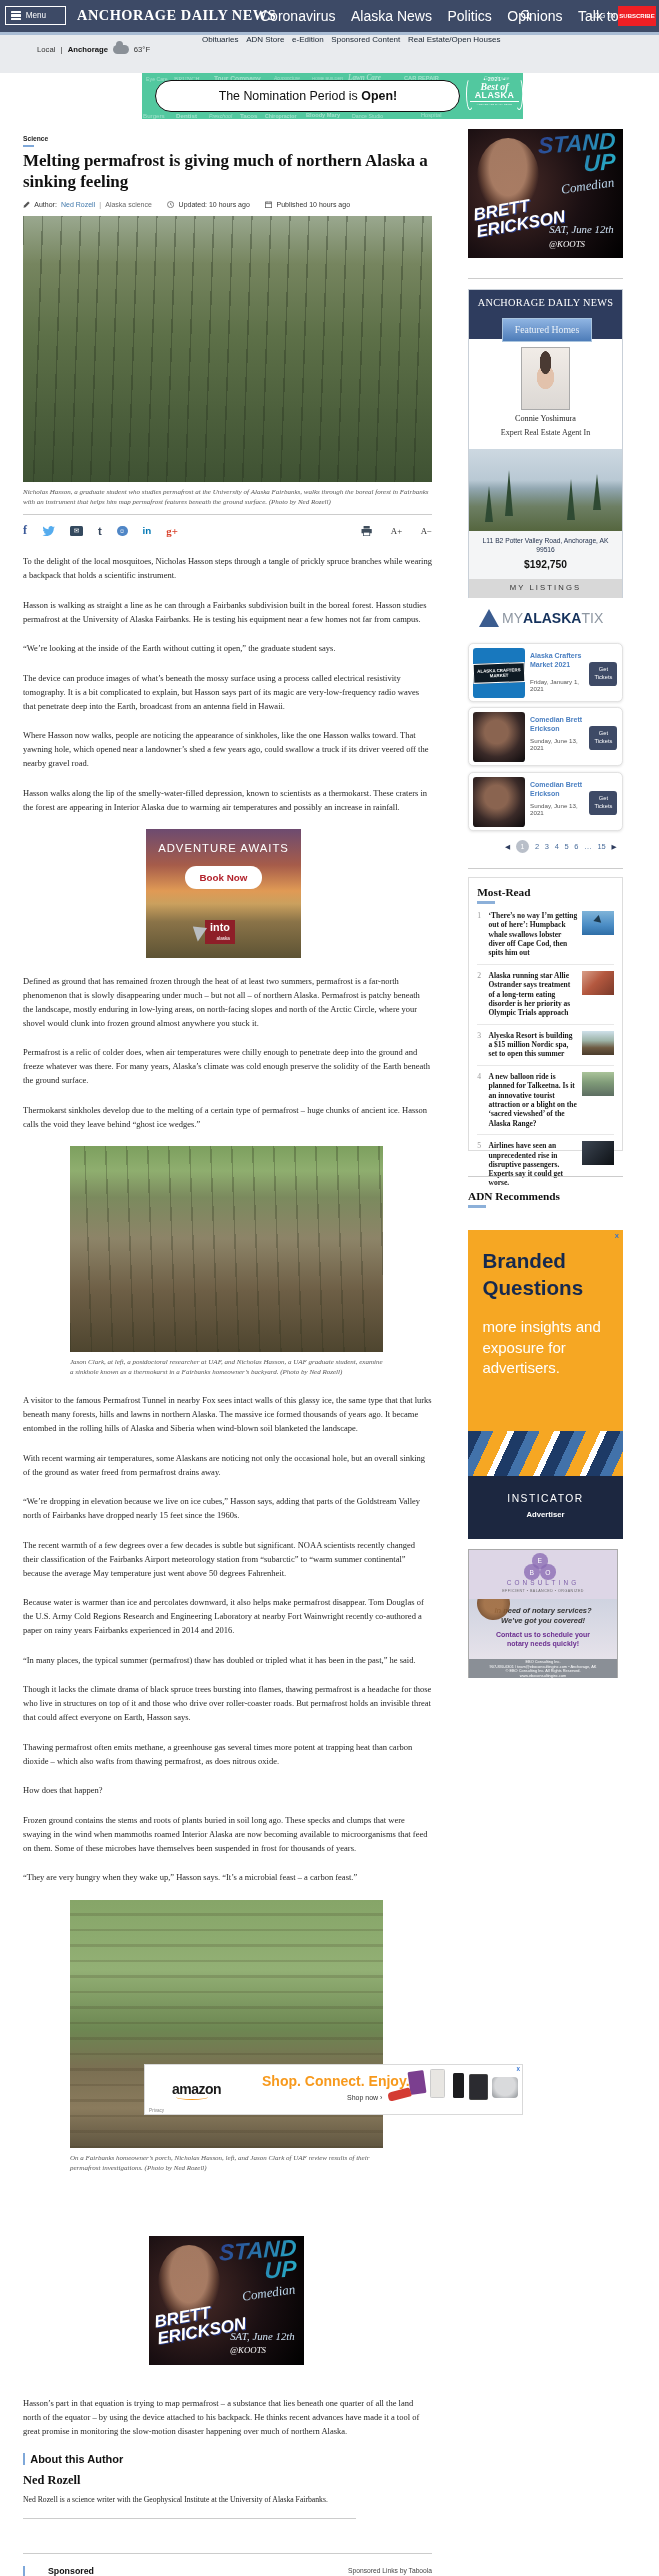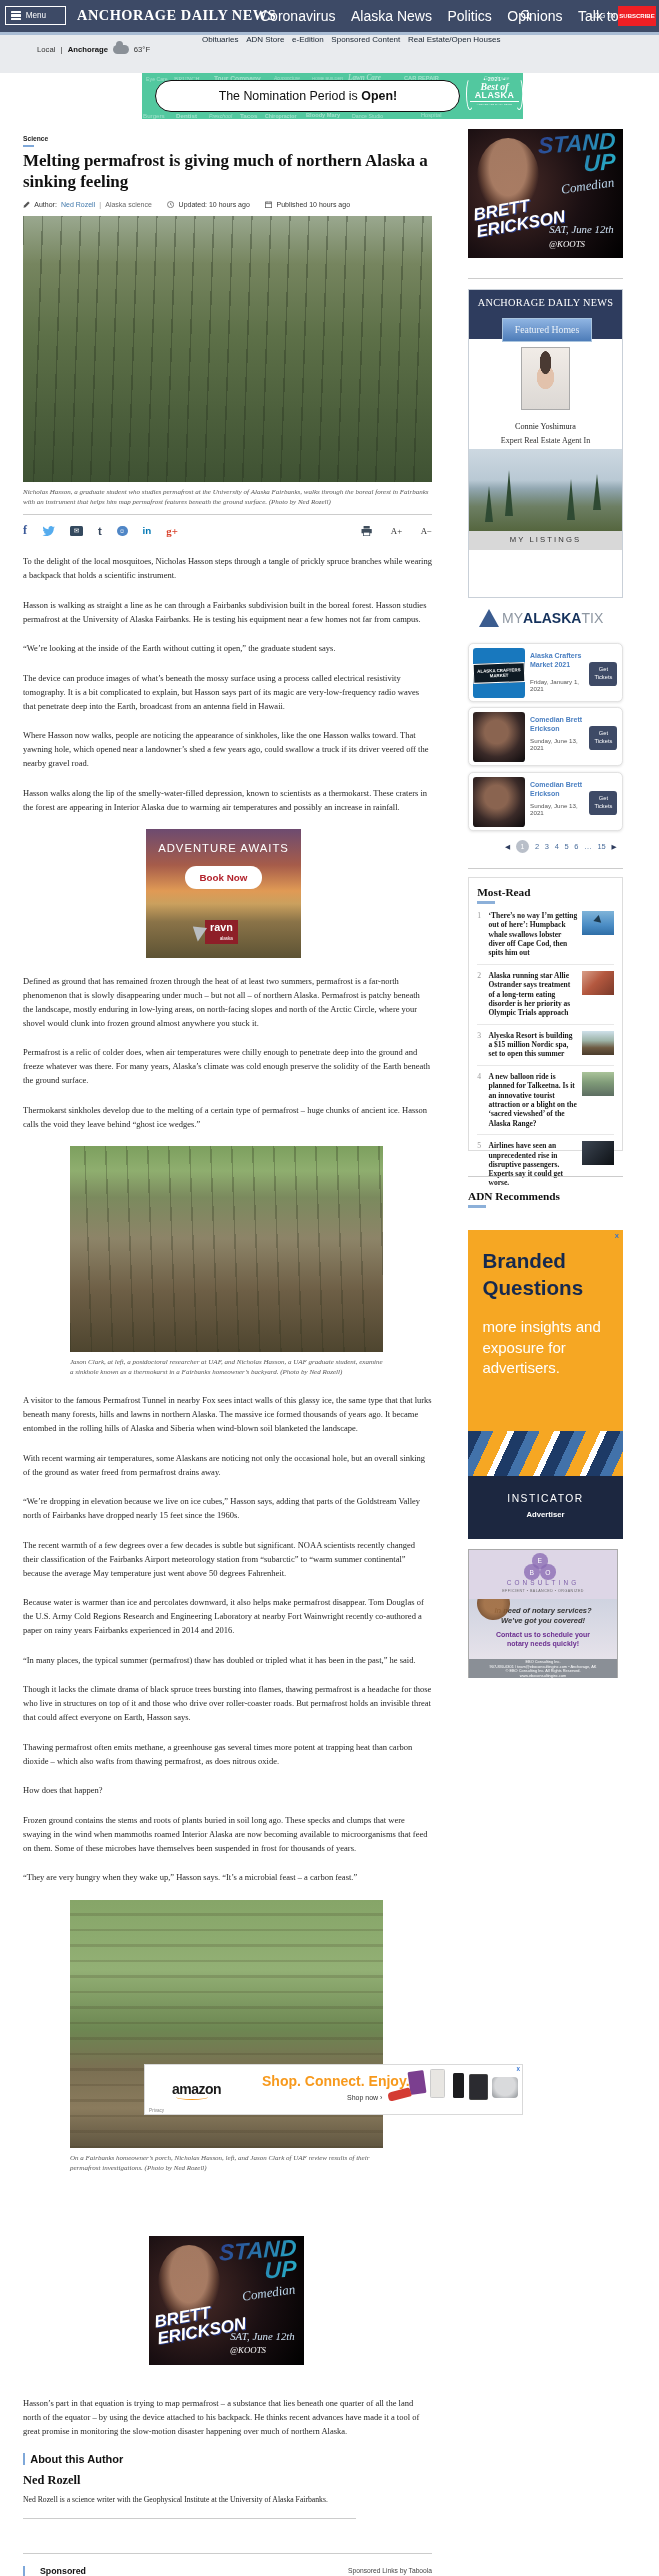--- a/index.html
+++ b/index.html
@@ -94,32 +94,32 @@
   .ad-brett .vn{position:absolute;right:38px;bottom:9.3px;color:#fff;font-family:"Liberation Serif",serif;font-style:italic;font-size:8.8px;margin-top:25px;}
   #ad-brett-inline{margin:62px 0 31px 126px;}
 
   
   #about-h{margin-top:10.3px;border-left:2.1px solid #7fa8d9;padding-left:5.2px;font-size:11px;font-weight:bold;color:#111;}
   #author-name{font-family:"Liberation Serif",serif;font-size:12.4px;font-weight:bold;margin-top:8.2px;color:#111;}
   #author-bio{font-family:"Liberation Serif",serif;font-size:7.7px;margin-top:6.2px;color:#222;}
   #hr-a{margin-top:14.4px;width:333px;}
   #hr-b{margin-top:34px;width:409px;}
   #sp-head{margin-top:12.4px;position:relative;height:12.4px;}
-  #sp-head .t{border-left:2.1px solid #7fa8d9;padding-left:15px;font-size:8.8px;font-weight:bold;color:#111;text-align:center;}
+  #sp-head .t{border-left:2.1px solid #7fa8d9;padding-left:23px;font-size:8.8px;font-weight:bold;color:#111;text-align:center;}
   #sp-head .tab{position:absolute;right:0;top:1px;font-size:6.7px;color:#444;cursor:pointer;}
 
   
   .sb-hr{position:absolute;left:468px;width:155px;border:none;border-top:0.5px solid #ccc;margin:0;}
   #fh{position:absolute;left:468px;top:289px;width:155px;height:309px;border:0.5px solid #c9d0d8;box-sizing:border-box;background:#fff;cursor:pointer;}
   #fh-head{height:49px;background:#2e3c5e;position:relative;text-align:center;}
   #fh-head .brand{padding-top:6.7px;color:#fff;font-family:"Liberation Serif",serif;font-size:10.3px;letter-spacing:0.3px;}
   #fh-btn{position:absolute;left:33px;top:28px;width:88px;height:21.6px;background:linear-gradient(#8fb4e2,#4d7cb8);border:0.5px solid #a9c4de;color:#eaf1f8;font-family:"Liberation Serif",serif;font-size:9.8px;line-height:21.6px;}
   #fh-agent{height:110px;text-align:center;}
   #agent-photo{display:inline-block;margin-top:8.2px;width:47px;height:61px;border:0.5px solid #aaa;background:radial-gradient(ellipse at 50% 24%,#4a3a33 0 17%,transparent 18%),radial-gradient(ellipse at 50% 48%,#e2c2ac 0 26%,transparent 27%),linear-gradient(#f1ece7,#dcd8d4);}
-  #agent-name{font-family:"Liberation Serif",serif;font-size:8.2px;color:#222;margin-top:10px;}
+  #agent-name{font-family:"Liberation Serif",serif;font-size:8.2px;color:#222;margin-top:2px;}
   #agent-tag{font-family:"Liberation Serif",serif;font-size:8px;color:#333;margin-top:5.2px;}
   #fh-photo{height:82px;background:linear-gradient(180deg,#cdd8e1 0%,#b9c9d4 38%,#93a8b2 48%,#7f948f 58%,#6d7f64 70%,#55663f 100%);position:relative;overflow:hidden;}
   .spruce{position:absolute;width:0;height:0;border-left:4.6px solid transparent;border-right:4.6px solid transparent;border-bottom:36px solid #2f4a33;}
   #fh-info{height:48px;background:#f4f5f6;text-align:center;padding-top:6.2px;box-sizing:border-box;}
   #fh-addr{font-size:6.7px;line-height:8.8px;color:#1d2c48;}
   #fh-price{font-size:10.3px;font-weight:bold;color:#111;margin-top:4.1px;}
   #fh-cta{height:18.5px;background:#d8d8d8;text-align:center;font-size:7.7px;letter-spacing:2.1px;color:#333;line-height:18.5px;}
   #tixlogo{position:absolute;left:479px;top:604px;width:139px;height:27px;display:flex;align-items:center;cursor:pointer;}
   .mtn{width:0;height:0;border-left:10.3px solid transparent;border-right:10.3px solid transparent;border-bottom:18.5px solid #3b5c8f;position:relative;margin-right:3.1px;}
   #tixlogo .t1{font-size:14px;color:#8d96a1;}
@@ -331,21 +331,21 @@
       <p>“We’re looking at the inside of the Earth without cutting it open,” the graduate student says.</p>
       <p>The device can produce images of what’s beneath the mossy surface using a process called electrical resistivity tomography. It is a bit complicated to explain, but Hasson says part of its magic are very-low-frequency radio waves that penetrate deep into the Earth, broadcast from an antenna field in Hawaii.</p>
       <p>Where Hasson now walks, people are noticing the appearance of sinkholes, like the one Hasson walks toward. That yawning hole, which opened near a landowner’s shed a few years ago, could swallow a truck if its driver veered off the nearby gravel road.</p>
       <p>Hasson walks along the lip of the smelly-water-filled depression, known to scientists as a thermokarst. These craters in the forest are appearing in Interior Alaska due to warming air temperatures and possibly an increase in rainfall.</p>
 
       <div id="ad-ravn">
         <div class="h">ADVENTURE AWAITS</div>
         <div class="btn">Book Now</div>
         <div id="ravn-logo">
           <span class="eagle"></span>
-          <span class="box"><span class="r1">ravn</span><br><span class="r2">alaska</span></span>
+          <span class="box"><span class="r1">into</span><br><span class="r2">alaska</span></span>
         </div>
       </div>
 
       <p>Defined as ground that has remained frozen through the heat of at least two summers, permafrost is a far-north phenomenon that is slowly disappearing under much – but not all – of northern Alaska. Permafrost is patchy beneath the landscape, mostly enduring in low-lying areas, on north-facing slopes and north of the Arctic Circle, where your shovel would clunk into frozen ground almost anywhere you stuck it.</p>
       <p>Permafrost is a relic of colder does, when air temperatures were chilly enough to penetrate deep into the ground and freeze whatever was there. For many years, Alaska’s climate was cold enough preserve the solidity of the Earth beneath the ground surface.</p>
       <p>Thermokarst sinkholes develop due to the melting of a certain type of permafrost – huge chunks of ancient ice. Hasson calls the void they leave behind “ghost ice wedges.”</p>
 
       <figure>
         <div class="photo2"></div>
         <figcaption class="caption cap2">Jason Clark, at left, a postdoctoral researcher at UAF, and Nicholas Hasson, a UAF graduate student, examine a sinkhole known as a thermokarst in a Fairbanks homeowner’s backyard. (Photo by Ned Rozell)</figcaption>
@@ -411,20 +411,24 @@
     <div id="fh-agent">
       <div id="agent-photo"></div>
       <div id="agent-name">Connie Yoshimura</div>
       <div id="agent-tag">Expert Real Estate Agent In</div>
     </div>
     <div id="fh-photo">
       <span class="spruce" style="left:15.5px;bottom:9.3px;"></span>
       <span class="spruce" style="left:36px;bottom:15.5px;border-bottom-width:46px;"></span>
       <span class="spruce" style="left:98px;bottom:11.3px;border-bottom-width:41px;"></span>
       <span class="spruce" style="left:124px;bottom:20.6px;"></span>
+    </div>
+    <div id="fh-info">
+      <div id="fh-addr"><span>L11 B2 Potter Valley Road, Anchorage, AK</span><br><span>99516</span></div>
+      <div id="fh-price">$192,750</div>
     </div>
     <div id="fh-cta">MY LISTINGS</div>
   </div>
 
   <div id="tixlogo">
     <span class="mtn"></span>
     <span class="t1">MY</span>
       <span class="t2">ALASKA</span>
       <span class="t1">TIX</span>
   </div>

